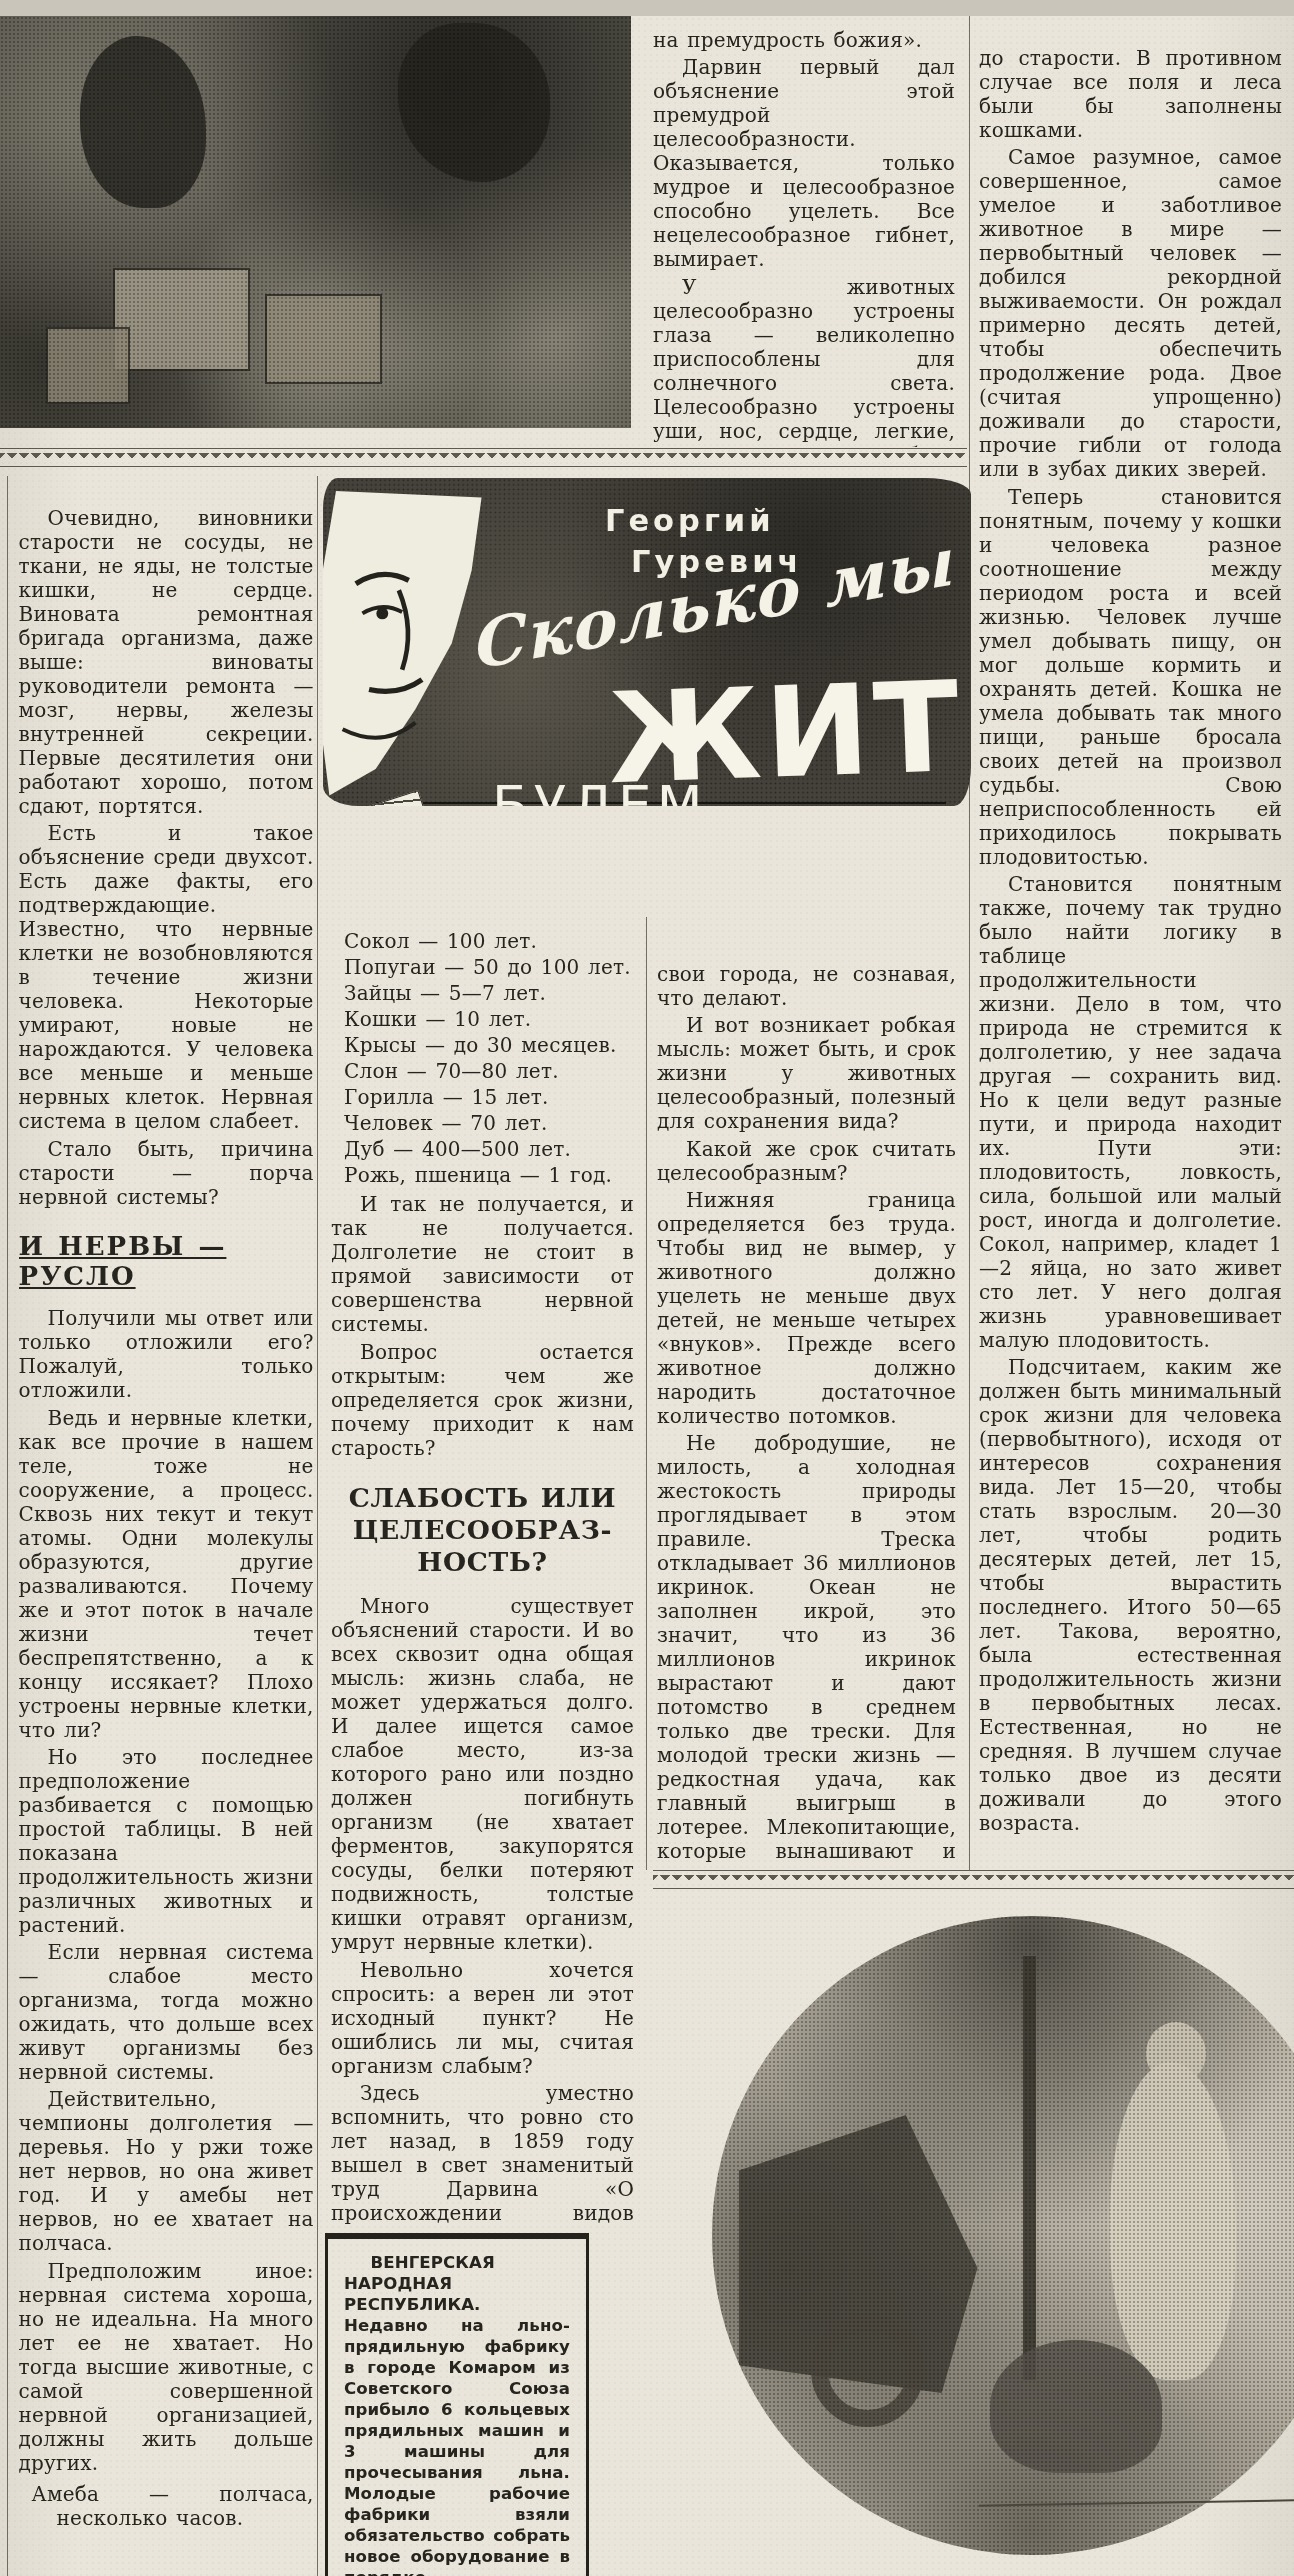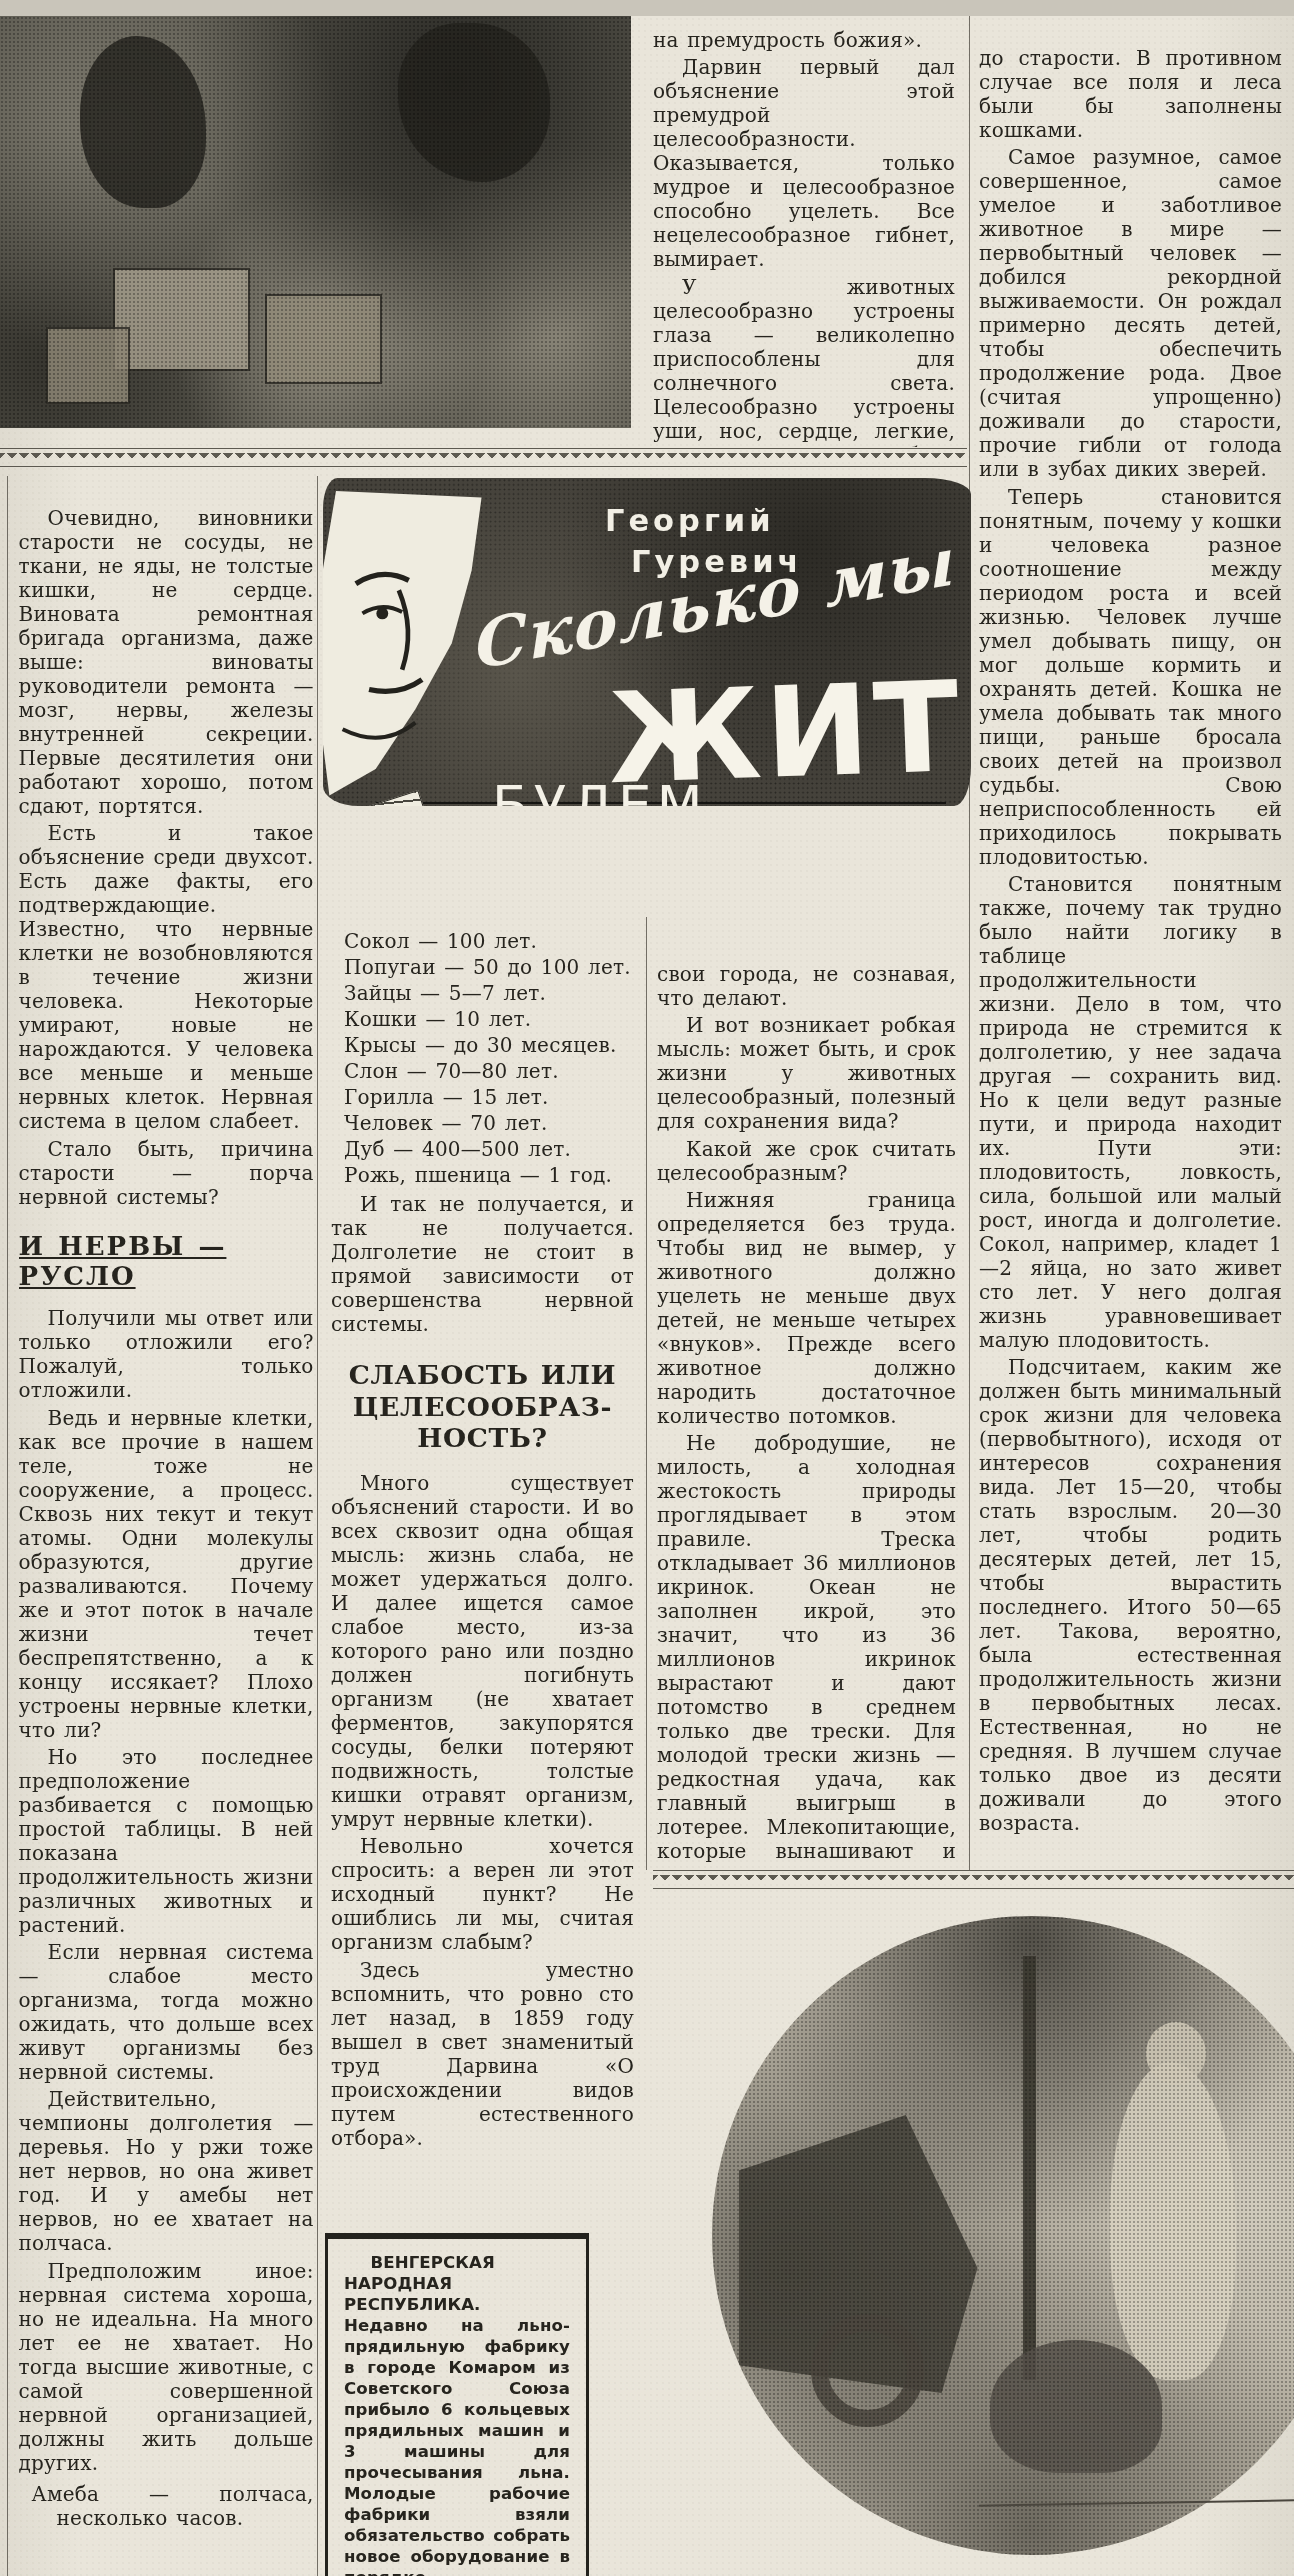--- a/index.html
+++ b/index.html
@@ -197,20 +197,21 @@
       <li>Зайцы — 5—7 лет.</li>
       <li>Кошки — 10 лет.</li>
       <li>Крысы — до 30 месяцев.</li>
       <li>Слон — 70—80 лет.</li>
       <li>Горилла — 15 лет.</li>
       <li>Человек — 70 лет.</li>
       <li>Дуб — 400—500 лет.</li>
       <li>Рожь, пшеница — 1 год.</li>
     </ul>
     <p class="ind">И так не получается, и так не получается. Долголетие не стоит в прямой зависимости от совершенства нервной системы.</p>
+    <p class="ind">Вопрос остается открытым: чем же определяется срок жизни, почему приходит к нам старость?</p>
     <div class="h-mid">
       <span>СЛАБОСТЬ ИЛИ</span><br>
       <span>ЦЕЛЕСООБРАЗ-</span><br>
       <span>НОСТЬ?</span>
     </div>
     <p class="ind">Много существует объяснений старости. И во всех сквозит одна общая мысль: жизнь слаба, не может удержаться долго. И далее ищется самое слабое место, из-за которого рано или поздно должен погибнуть организм (не хватает ферментов, закупорятся сосуды, белки потеряют подвижность, толстые кишки отравят организм, умрут нервные клетки).</p>
     <p class="ind">Невольно хочется спросить: а верен ли этот исходный пункт? Не ошиблись ли мы, считая организм слабым?</p>
     <p class="ind">Здесь уместно вспомнить, что ровно сто лет назад, в 1859 году вышел в свет знаменитый труд Дарвина «О происхождении видов путем естественного отбора».</p>
 
   </div>

